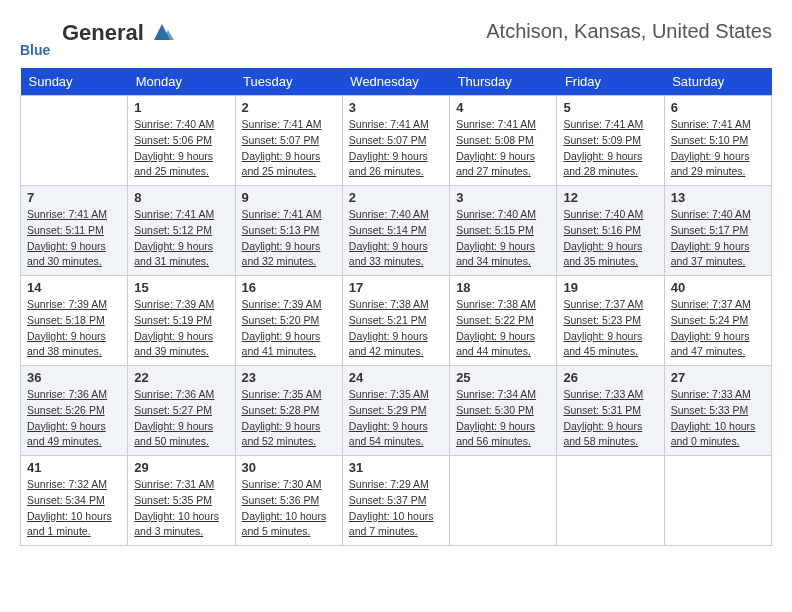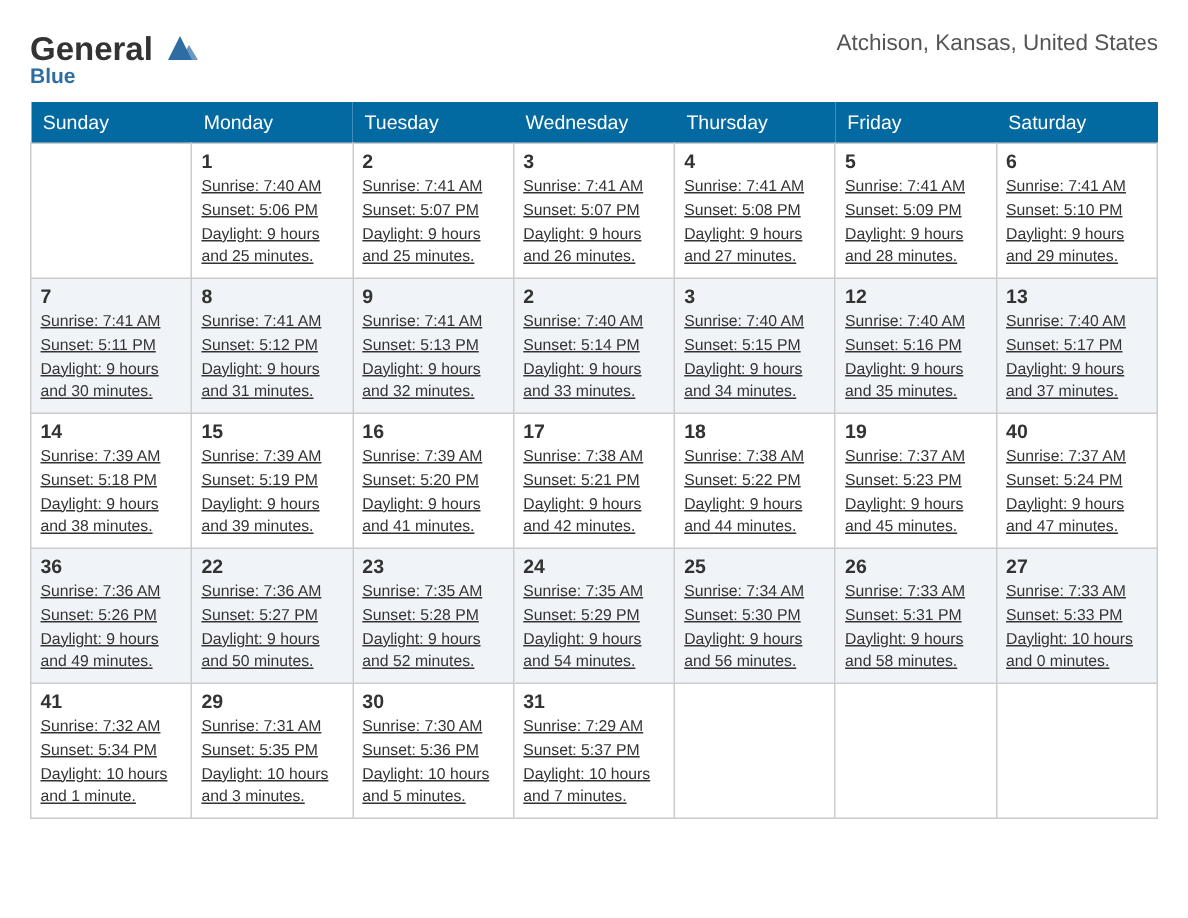--- a/index.html
+++ b/index.html
@@ -24,30 +24,30 @@
     .title-section {
       text-align: right;
     }
     .month-title {
       font-size: 36px;
       font-weight: bold;
       color: #333;
       line-height: 1.1;
     }
     .location {
-      font-size: 15px;
+      font-size: 20px;
       color: #555;
     }
     .calendar {
       width: 100%;
       border-collapse: collapse;
       font-size: 11px;
     }
     .calendar th {
-      background-color: #0369a1;
+      background-color: #1d4ed8;
       color: #fff;
       text-align: left;
       padding: 6px 8px;
       font-size: 13px;
       font-weight: normal;
     }
     .calendar td {
       border: 1px solid #ccc;
       vertical-align: top;
       padding: 4px 6px;
@@ -75,21 +75,21 @@
     }
     .row-white td {
       background-color: #ffffff;
     }
   </style>
 </head>
 <body>
 
 <div class="header">
   <div class="logo">
-    <div style="display:flex; align-items:center; gap:4px;">
+    <div style="display:flex; align-items:center; gap:4px;margin-left:42px;">
       <span style="font-size:22px; font-weight:bold; color:#333;">General</span>
       <svg width="28" height="22" viewBox="0 0 28 22">
         <polygon points="6,18 14,2 22,18" fill="#2e6da4"></polygon>
         <polygon points="14,18 20,8 26,18" fill="#2e6da4" opacity="0.7"></polygon>
       </svg>
     </div>
     <span style="font-size:14px; font-weight:bold; color:#2e6da4; margin-top:-4px;">Blue</span>
   </div>
   <div class="title-section">
     <div class="location">Atchison, Kansas, United States</div>

